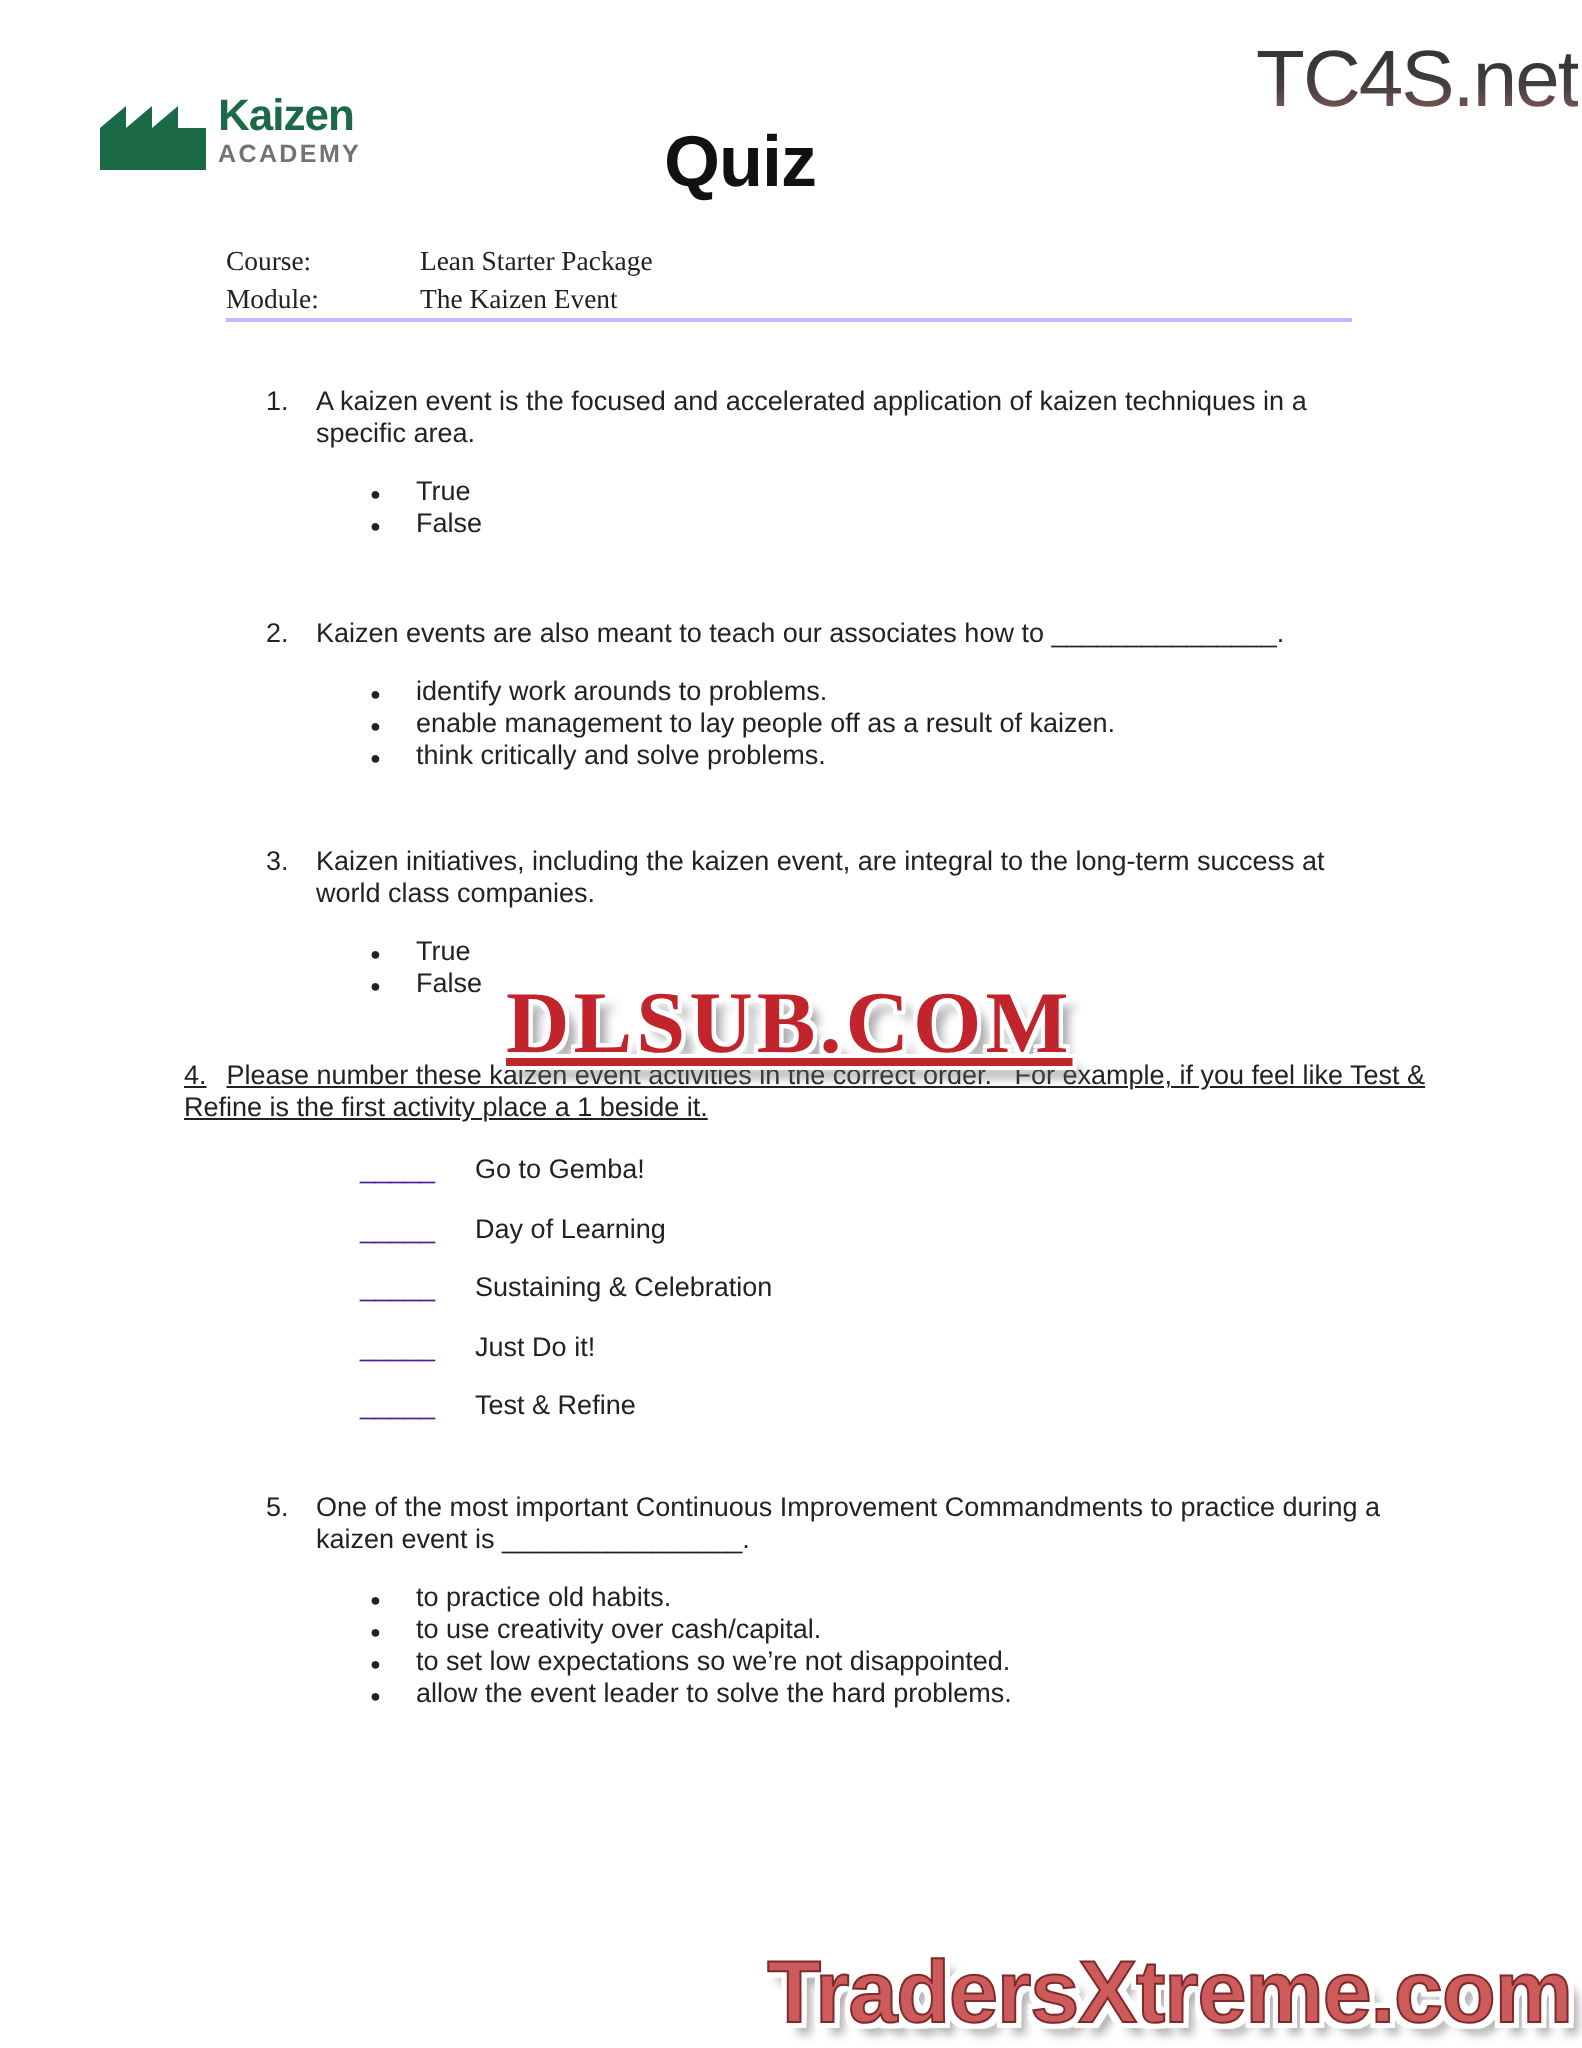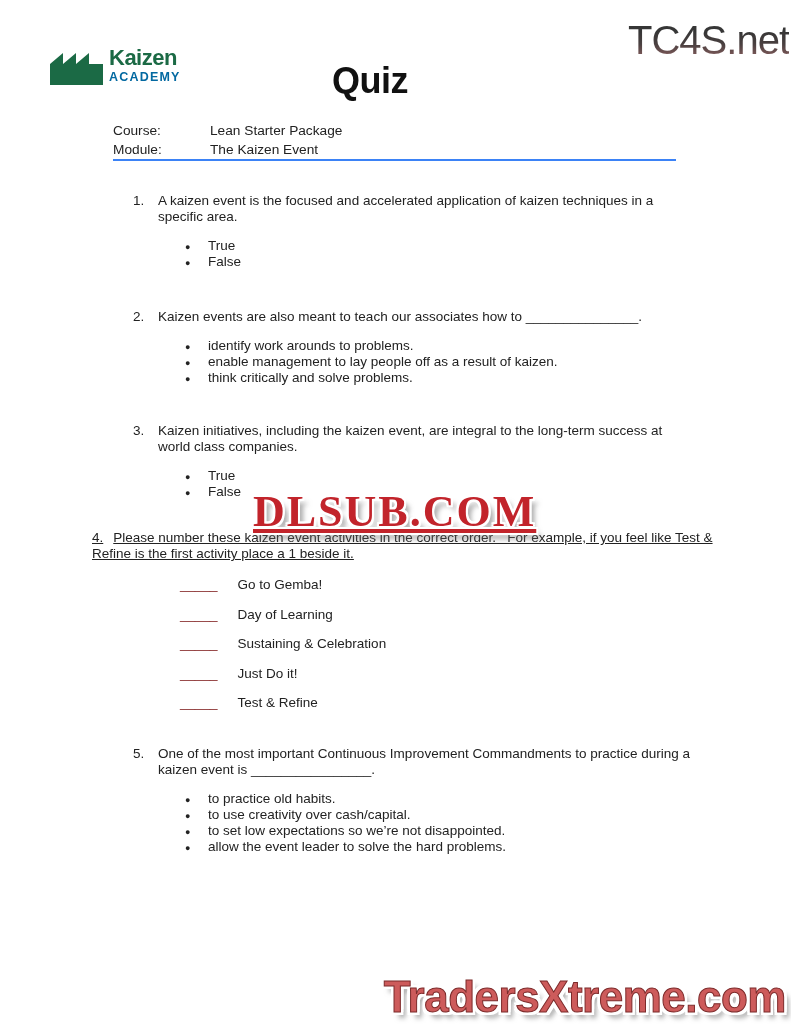--- a/index.html
+++ b/index.html
@@ -21,21 +21,21 @@
     align-items: flex-start;
     gap: 5px;
   }
   .logo svg { display: block; margin-top: 3px; }
   .logo-text { line-height: 1; }
   .logo-name {
     font-size: 22px; font-weight: bold; color: #1b6a45;
     letter-spacing: -0.5px;
   }
   .logo-sub {
-    font-size: 12.5px; font-weight: bold; color: #0369a1;
+    font-size: 12.5px; font-weight: bold; color: #737373;
     letter-spacing: 1.2px; margin-top: 2px;
   }
   .page-title {
     position: absolute;
     left: 332px; top: 60px;
     margin: 0;
     font-size: 36px; font-weight: bold; color: #111111;
     letter-spacing: -0.5px;
   }
   .wm-tc4s {
@@ -47,22 +47,23 @@
     -webkit-background-clip: text; background-clip: text;
     color: transparent;
   }
 
   
   .meta {
     position: absolute;
     left: 113px; top: 121px;
     width: 563px;
     font-size: 13.7px; line-height: 19px;
-    border-bottom: 2px solid #3b82f6;
+    border-bottom: 2px solid #c4b5fd;
     padding-bottom: 0px;
+    font-family: Liberation Serif, serif;
   }
   .meta-row { display: flex; }
   .meta-label { width: 97px; flex: 0 0 97px; }
 
   
   .question {
     position: absolute;
     left: 133px;
     width: 610px;
     font-size: 13.5px; line-height: 16px;
@@ -77,21 +78,21 @@
 
   .options { margin-top: 13px; }
   .option { display: flex; height: 16px; align-items: baseline; }
   .option .bullet {
     margin-left: 52px; width: 23px; flex: 0 0 23px;
     font-size: 12px;
   }
 
   .blanks { margin-top: 15px; padding-left: 88px; }
   .blank-item { height: 16px; margin-bottom: 13.5px; }
-  .blank-line { letter-spacing: 0; color: #7f1d1d; }
+  .blank-line { letter-spacing: 0; color: #4c1d95; }
   .blank-label { margin-left: 20px; }
 
   
   .wm-dlsub {
     position: absolute;
     left: 253px; top: 486px;
     font-family: "Liberation Serif", serif;
     font-weight: bold;
     font-size: 44px;
     letter-spacing: 2px;

